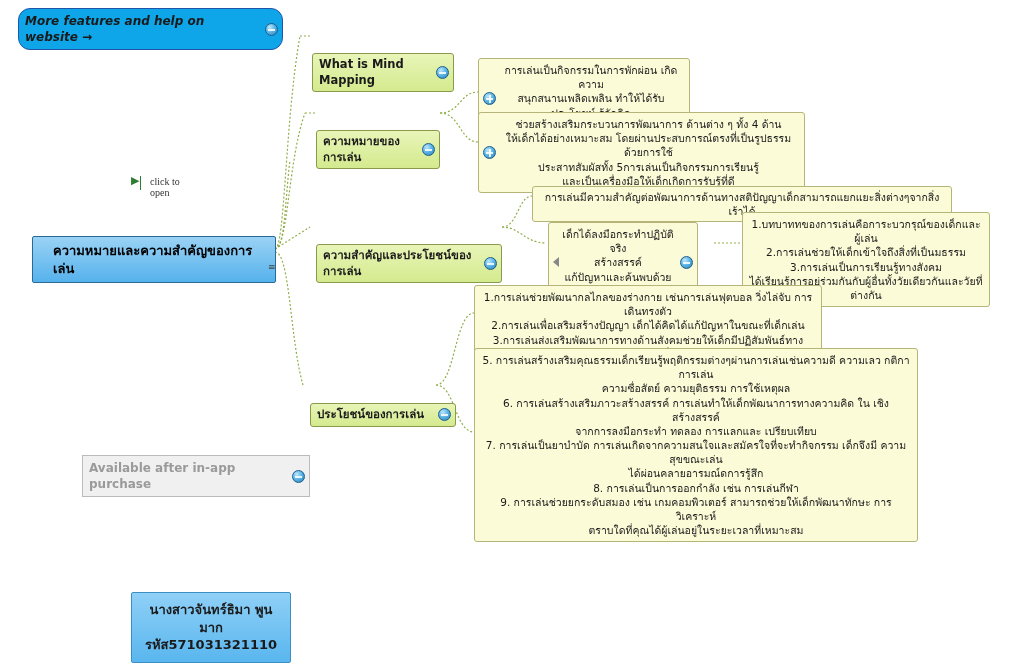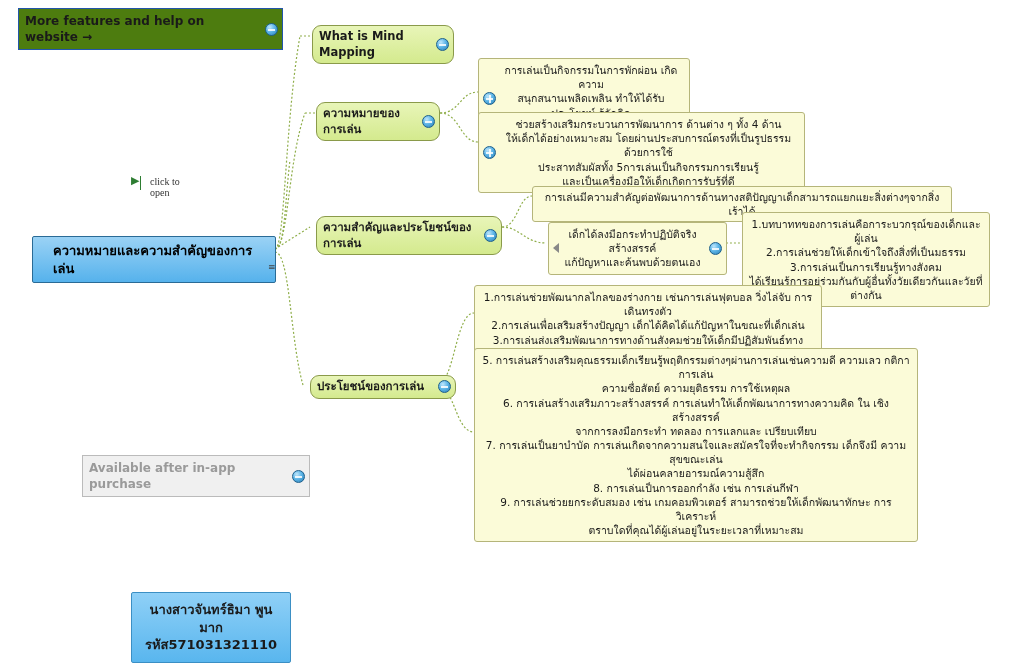--- a/index.html
+++ b/index.html
@@ -44,30 +44,32 @@
     font-size: 13px;
     padding: 5px 10px 5px 20px;
     color: #000;
     border-radius: 2px;
   }
   .node.green {
     background: linear-gradient(to bottom, #e8f5b8, #d4ea8e);
     border: 1px solid #8a9a4a;
     font-weight: bold;
     font-size: 11.5px;
-    border-radius: 9px;
+    border-radius: 3px;
+    margin-top: 28px;
   }
   .node.plain {
     background: #fbfbd8;
     border: 1px solid #b5b57a;
   }
   .node.white {
-    background: #4d7c0f;
+    background: #0ea5e9;
     border: 1px solid #2255aa;
-    border-radius: 0;
+    border-radius: 12px;
+    font-style: italic;
   }
   .node.grey {
     background: #f0f0f0;
     border: 1px solid #bbbbbb;
     color: #9a9a9a;
     border-radius: 0;
     margin-left: 44px;
   }
   .node.bluebox {
     background: linear-gradient(to bottom, #8fd0f7, #59b6ee);
@@ -208,21 +210,21 @@
 
   <div class="node green" style="left:316px; top:216px; width:186px;">
     <span>ความสำคัญและประโยชน์ของการเล่น</span>
     <span class="bullet-icon"></span>
   </div>
 
   <div class="node plain centered" style="left:532px; top:186px; width:420px; padding:3px 6px;">
     <span class="ln">การเล่นมีความสำคัญต่อพัฒนาการด้านทางสติปัญญาเด็กสามารถแยกแยะสิ่งต่างๆจากสิ่งเร้าได้</span>
   </div>
 
-  <div class="node plain centered" style="left:548px; top:222px; width:179px; padding:4px 18px 4px 8px;">
+  <div class="node plain centered" style="left:548px; top:222px; width:150px; padding:4px 18px 4px 8px;">
     <span class="arrow-collapse" style="left:4px; top:50%; margin-top:-5px;"></span>
     <span class="ln">เด็กได้ลงมือกระทำปฏิบัติจริง</span>
     <span class="ln">สร้างสรรค์</span>
     <span class="ln">แก้ปัญหาและค้นพบด้วยตนเอง</span>
     <span class="bullet-icon"></span>
   </div>
 
   <div class="node plain centered" style="left:742px; top:212px; width:248px; padding:4px 6px;">
     <span class="ln">1.บทบาททของการเล่นคือการะบวกรุณ์ของเด็กและผู้เล่น</span>
     <span class="ln">2.การเล่นช่วยให้เด็กเข้าใจถึงสิ่งที่เป็นมธรรม</span>
@@ -241,21 +243,21 @@
     <span class="ln">3.การเล่นส่งเสริมพัฒนาการทางด้านสังคมช่วยให้เด็กมีปฏิสัมพันธ์ทางสังคมกับผู้อื่น</span>
     <span class="ln">4.การเล่นเสริมสร้างการรู้จักตนเองรู้จักช่วยเหลือตนเองเข้าใจตนเองมากขึ้น</span>
   </div>
 
   <div class="node plain centered" style="left:474px; top:348px; width:444px; padding:4px 6px;">
     <span class="ln">5. การเล่นสร้างเสริมคุณธรรมเด็กเรียนรู้พฤติกรรมต่างๆผ่านการเล่นเช่นความดี ความเลว กติกาการเล่น</span>
     <span class="ln">ความซื่อสัตย์ ความยุติธรรม การใช้เหตุผล</span>
     <span class="ln">6. การเล่นสร้างเสริมภาวะสร้างสรรค์ การเล่นทำให้เด็กพัฒนาการทางความคิด ใน เชิงสร้างสรรค์</span>
     <span class="ln">จากการลงมือกระทำ ทดลอง การแลกและ เปรียบเทียบ</span>
     <span class="ln">7. การเล่นเป็นยาบำบัด การเล่นเกิดจากความสนใจและสมัครใจที่จะทำกิจกรรม เด็กจึงมี ความสุขขณะเล่น</span>
-    <span class="ln">ได้ผ่อนคลายอารมณ์ความสู้สึก</span>
+    <span class="ln">ได้ผ่อนคลายอารมณ์ดการรู้สึก</span>
     <span class="ln">8. การเล่นเป็นการออกกำลัง เช่น การเล่นกีฬา</span>
     <span class="ln">9. การเล่นช่วยยกระดับสมอง เช่น เกมคอมพิวเตอร์ สามารถช่วยให้เด็กพัฒนาทักษะ การวิเคราะห์</span>
     <span class="ln">ตราบใดที่คุณได้ผู้เล่นอยู่ในระยะเวลาที่เหมาะสม</span>
   </div>
 
   <div class="node grey" style="left:38px; top:455px; width:228px; font-weight:bold; font-size:12px; padding:4px 22px 4px 6px;">
     <span>Available after in-app purchase</span>
     <span class="bullet-icon"></span>
   </div>
 

